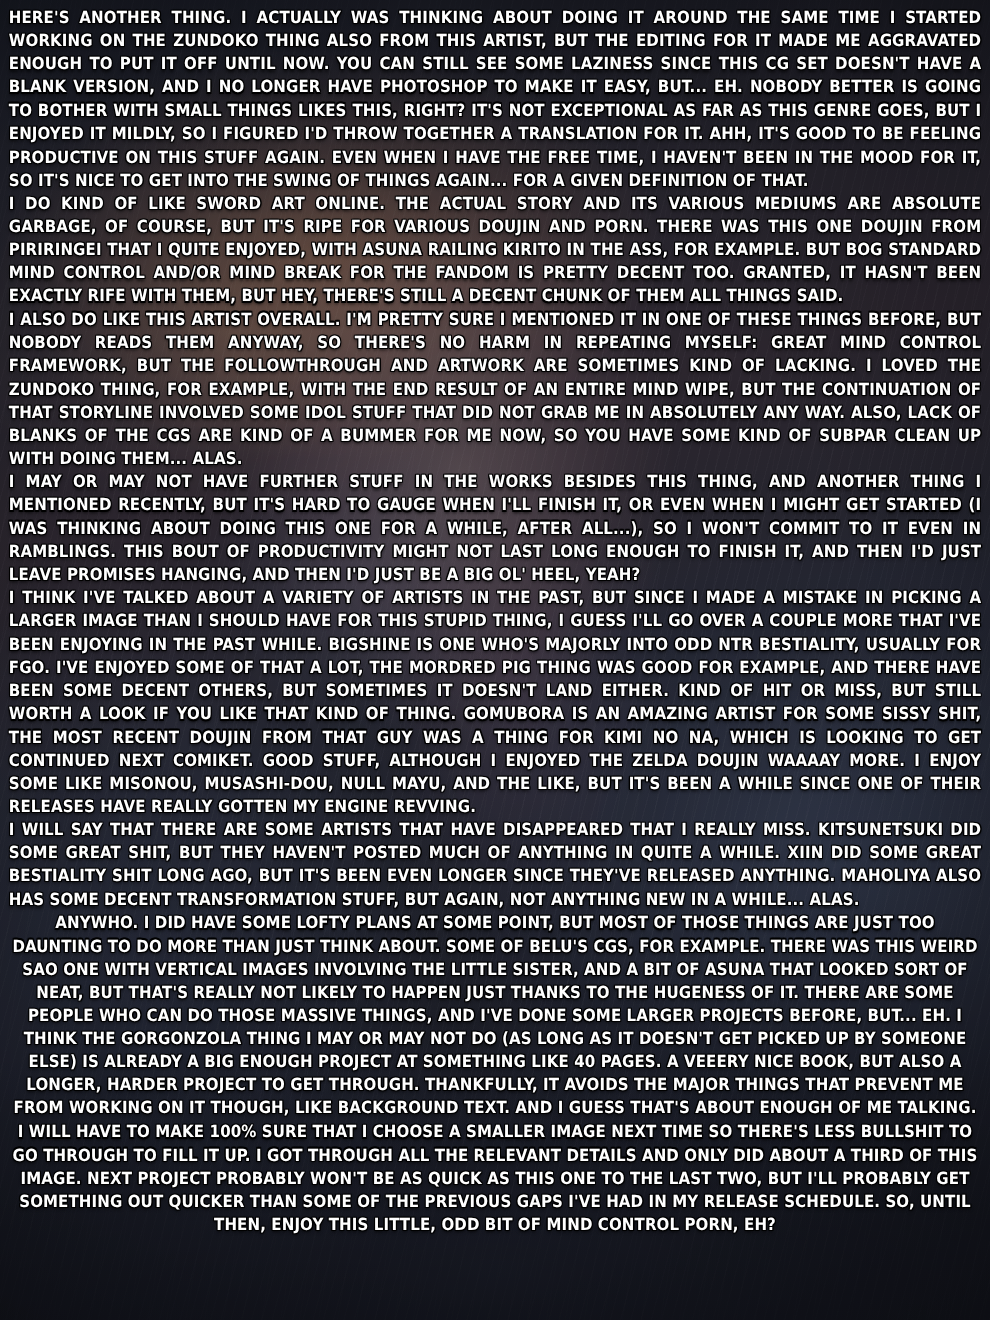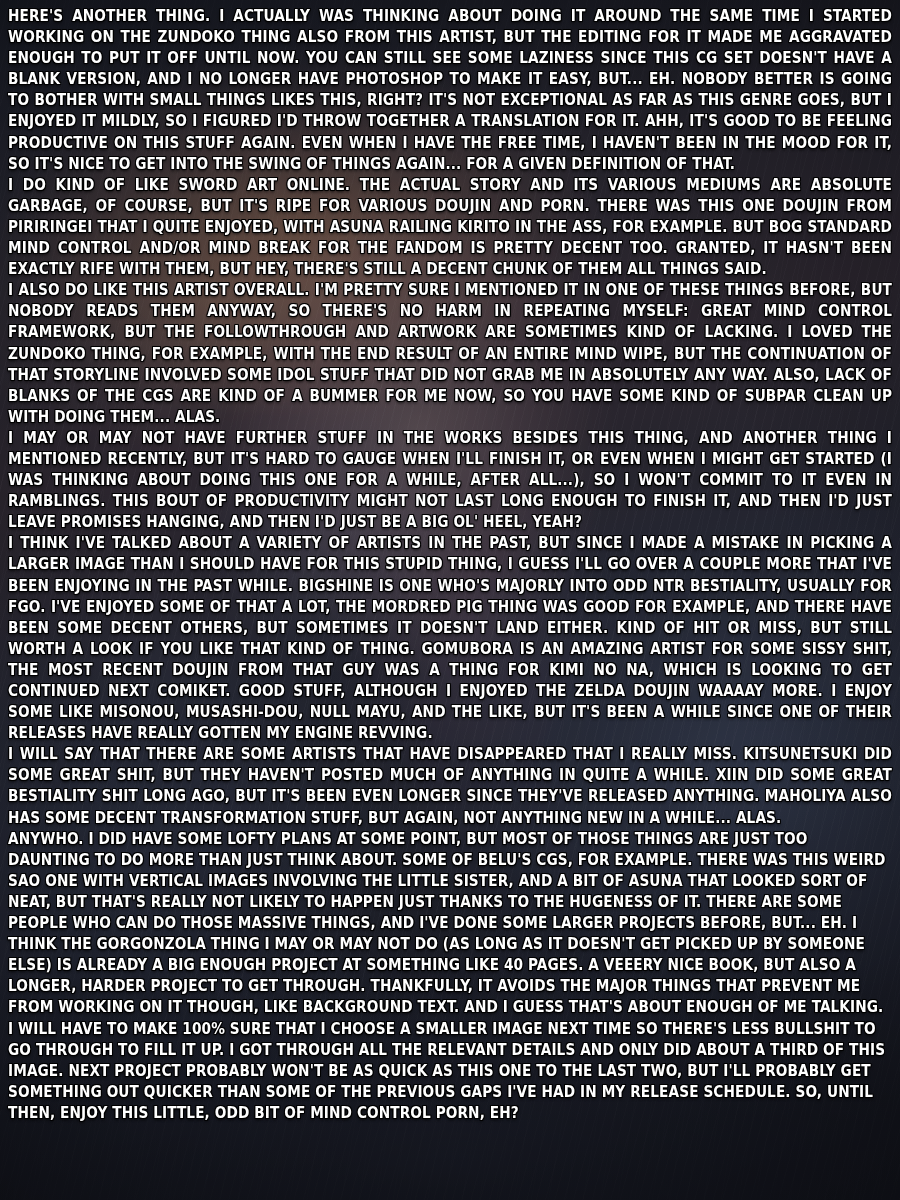--- a/index.html
+++ b/index.html
@@ -86,21 +86,21 @@
       -1px -1px 0 rgba(0,0,0,.85),
        0 2px 3px rgba(0,0,0,.8);
   }
   .para {
     margin: 0;
     padding: 0;
     text-align: justify;
     text-justify: inter-word;
     white-space: pre-wrap;
   }
-  .para:last-child { text-align: left; }
+  .para:last-child { text-align: center; }
 </style>
 </head>
 <body>
 
 <div id="page">
   <div class="bg-layer bg-base"></div>
   <div class="bg-layer bg-warm"></div>
   <div class="bg-layer bg-figure"></div>
   <div class="bg-layer bg-cool"></div>
   <div class="bg-layer bg-rain"></div>

